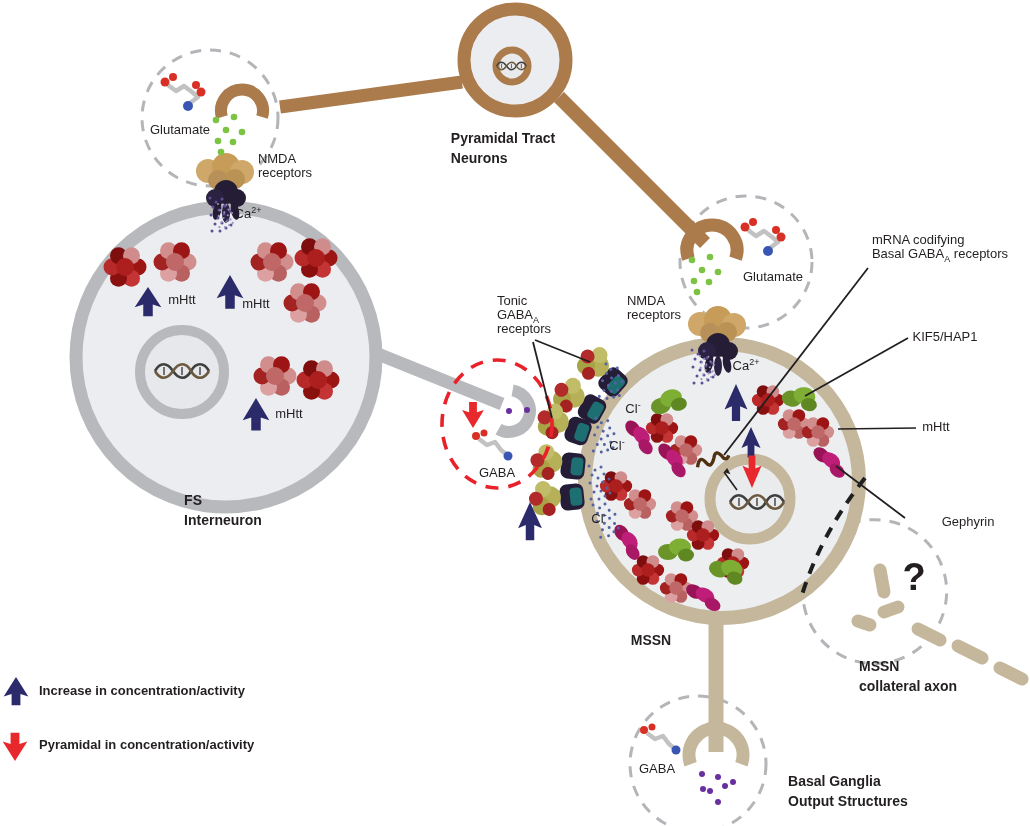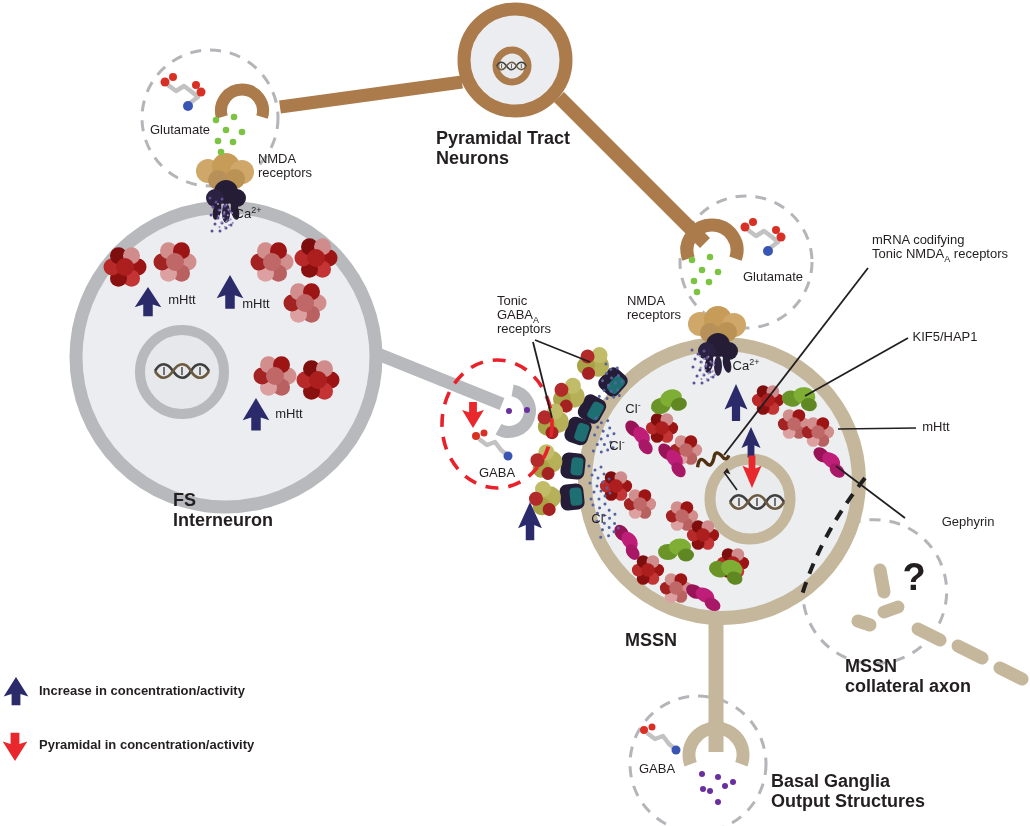--- a/index.html
+++ b/index.html
@@ -1,21 +1,21 @@
 <!DOCTYPE html>
 <html><head>
 <meta charset="utf-8">
 <style>
   html,body{margin:0;padding:0;background:#fff;}
   .stage{position:relative;width:1030px;height:826px;background:#ffffff;
          font-family:"Liberation Sans",sans-serif;overflow:hidden;}
   svg.canvas{position:absolute;left:0;top:0;}
   .lbl{position:absolute;transform:translate(-50%,-50%);font-size:13px;line-height:14px;
        color:#231f20;text-align:left;white-space:nowrap;}
-  .lbl.big{font-weight:bold;font-size:18px;line-height:20px;}
+  .lbl.big{font-weight:bold;font-size:14px;line-height:20px;}
   .lbl.leftal{transform:translate(0,-50%);text-align:right;}
   .lbl.boldsm{font-weight:bold;}
   .lbl sub{font-size:9px;line-height:0;}
   .lbl sup{font-size:9px;line-height:0;}
   .lbl.q{font-size:38px;font-weight:bold;}
 </style>
 </head>
 <body>
 
 <div class="stage">
@@ -345,21 +345,21 @@
 <div class="lbl" style="left:657px;top:769px;">GABA</div>
 
 <div class="lbl" style="left:524px;top:315px;">
   <div>Tonic</div>
   <div><span>GABA</span><sub>A</sub></div>
   <div>receptors</div>
 </div>
 
 <div class="lbl" style="left:908px;top:247px;margin-left:32px;">
   <div>mRNA codifying</div>
-  <div><span>Tonic NMDA</span><sub>A</sub><span> receptors</span></div>
+  <div><span>Basal GABA</span><sub>A</sub><span> receptors</span></div>
 </div>
 <div class="lbl" style="left:945px;top:337px;">KIF5/HAP1</div>
 <div class="lbl" style="left:936px;top:427px;">mHtt</div>
 <div class="lbl" style="left:968px;top:522px;">Gephyrin</div>
 
 <div class="lbl" style="left:633px;top:409px;">
   <span>Cl</span><sup>-</sup>
 </div>
 <div class="lbl" style="left:617px;top:446px;">
   <span>Cl</span><sup>-</sup>

